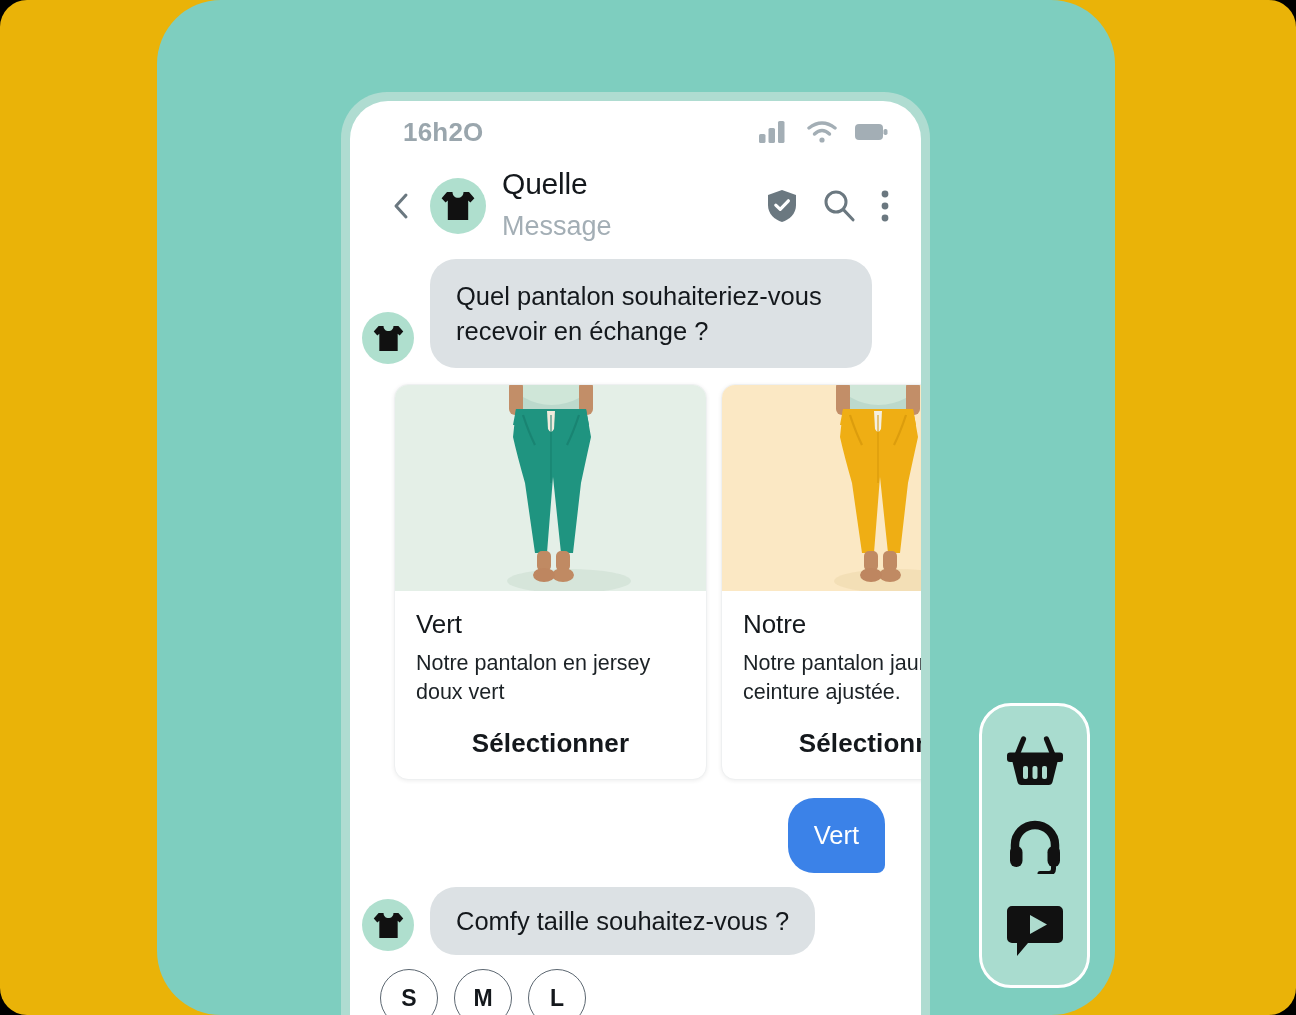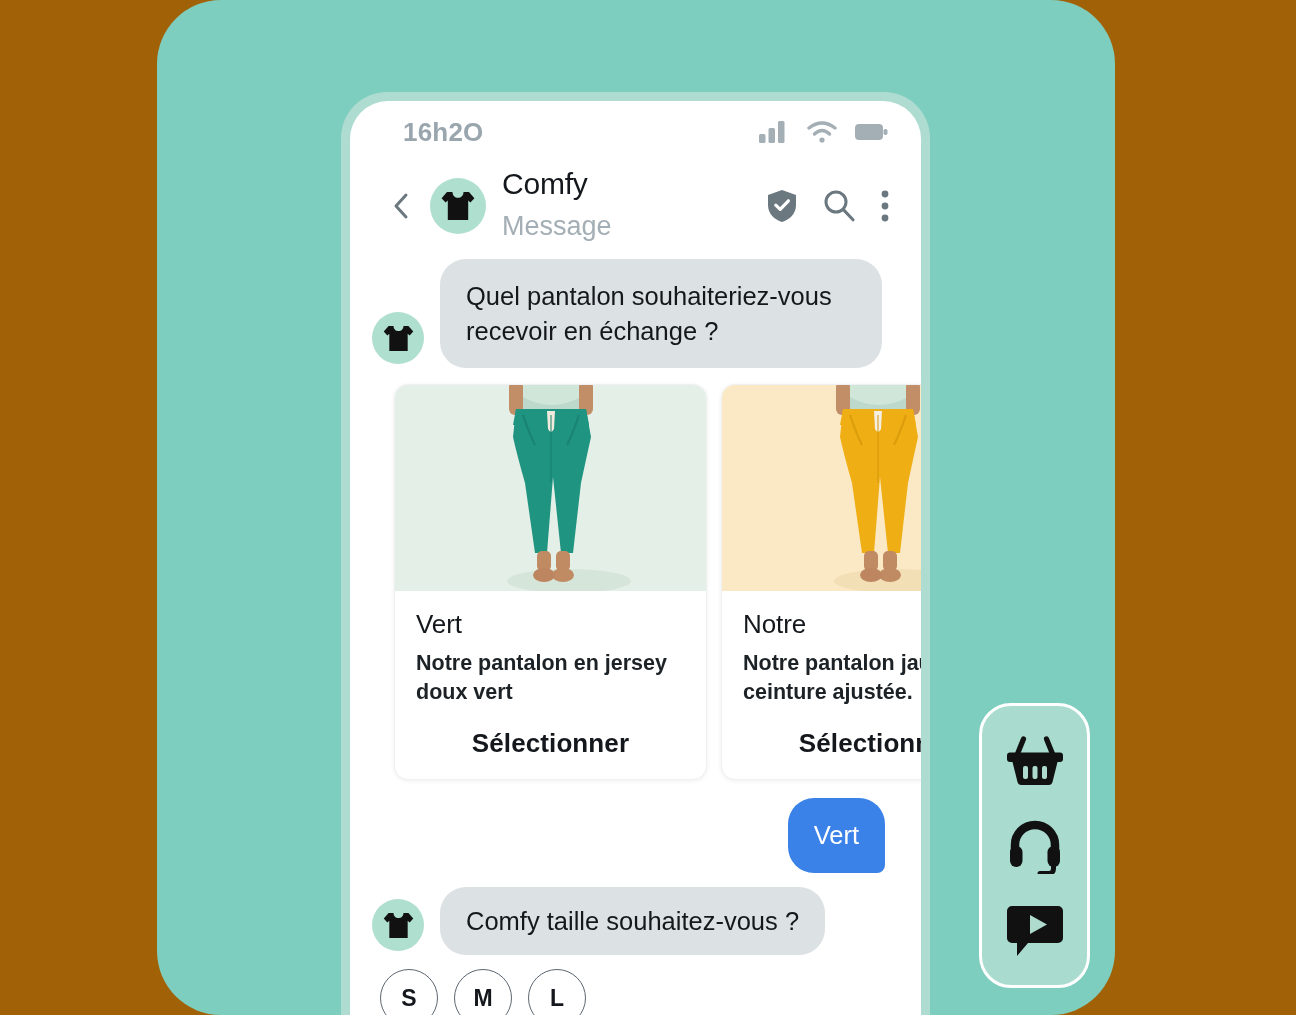--- a/index.html
+++ b/index.html
@@ -13,21 +13,22 @@
     overflow: hidden;
     font-family: "Liberation Sans", sans-serif;
     -webkit-font-smoothing: antialiased;
   }
 
   
   #stage {
     position: relative;
     width: 1296px;
     height: 1015px;
-    background: #a16207;
+    background: #eab308;
+    border-radius: 27px;
   }
 
   
   .mint-panel {
     position: absolute;
     left: 157px;
     top: 0px;
     width: 958px;
     height: 1015px;
     background: #7ECEBF;
@@ -130,21 +131,21 @@
   .hdr-actions .act { cursor: pointer; display: flex; }
 
   
   .messages {
     padding: 10px 0 0 0;
   }
 
   .row {
     display: flex;
     align-items: flex-end;
-    padding: 0 14px 0 22px;
+    padding: 0 14px 0 12px;
     margin-bottom: 14px;
   }
   .row.user { justify-content: flex-end; padding-right: 36px; }
 
   .bot-avatar {
     width: 52px;
     height: 52px;
     border-radius: 50%;
     background: #AFDFCE;
     display: flex;
@@ -206,21 +207,20 @@
     color: #14181C;
     margin-bottom: 9px;
     letter-spacing: -0.1px;
   }
   .card-desc {
     font-size: 21.5px;
     color: #1C2226;
     line-height: 1.32;
     margin-bottom: 22px;
     min-height: 56px;
-    font-weight: bold;
   }
   .card-cta {
     text-align: center;
     font-size: 26px;
     font-weight: 700;
     color: #14181C;
     cursor: pointer;
     letter-spacing: 0.1px;
   }
 
@@ -319,21 +319,21 @@
           </svg>
         </div>
 
         <div class="hdr-avatar">
           <svg width="34" height="30" viewBox="0 0 34 30">
             <path d="M11.5 1 L6 1 L0.6 7.2 L4.6 11.6 L6.8 9.6 L6.8 29 L27.2 29 L27.2 9.6 L29.4 11.6 L33.4 7.2 L28 1 L22.5 1 C22.5 4.6 19.9 6.8 17 6.8 C14.1 6.8 11.5 4.6 11.5 1 Z" fill="#111111"></path>
           </svg>
         </div>
 
         <div class="hdr-text">
-          <div class="hdr-title">Comfy</div>
+          <div class="hdr-title">Quelle</div>
           <div class="hdr-sub">Message</div>
         </div>
 
         <div class="hdr-actions">
           <span class="act">
             <svg width="30" height="34" viewBox="0 0 30 34">
               <path d="M15 1 L29 6 V16 C29 25 22.5 30.5 15 33 C7.5 30.5 1 25 1 16 V6 Z" fill="#6B7880"></path>
               <path d="M8.8 16.2 L13.2 20.4 L21.4 11.8" stroke="#FFFFFF" stroke-width="3.2" fill="none" stroke-linecap="round" stroke-linejoin="round"></path>
             </svg>
           </span>

